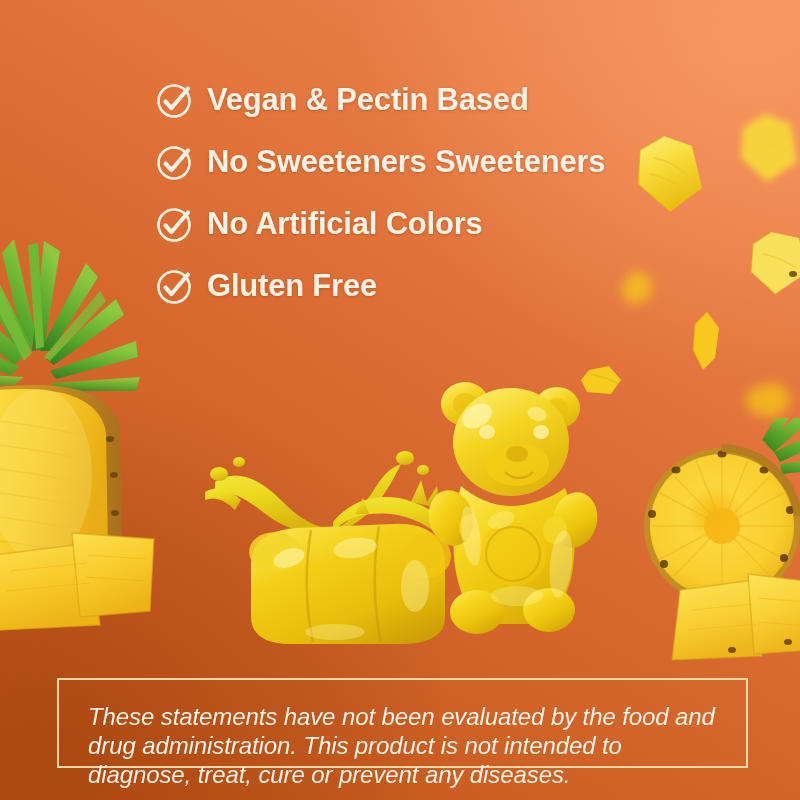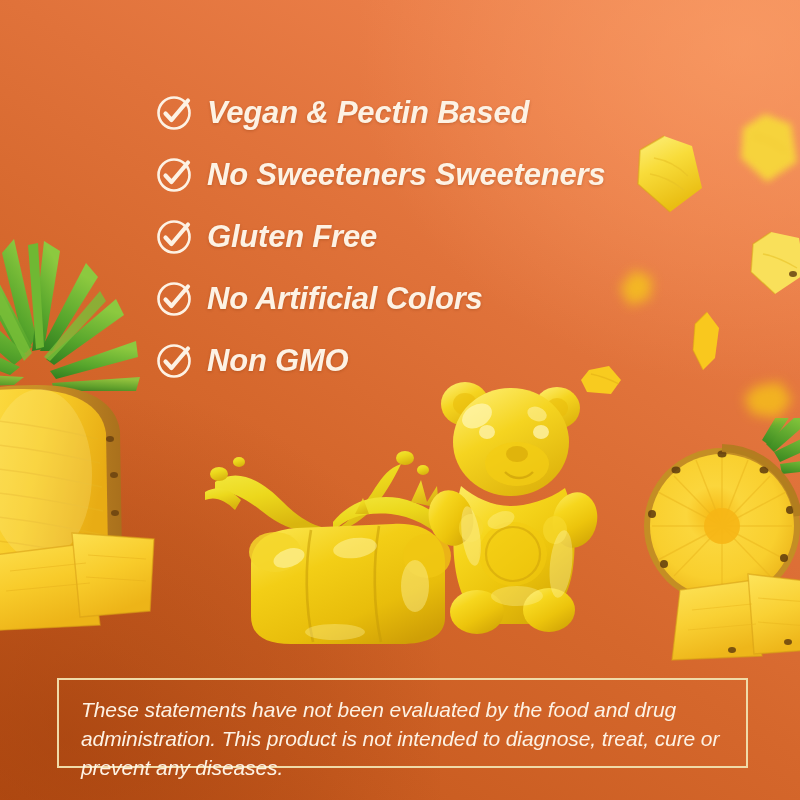--- a/index.html
+++ b/index.html
@@ -34,23 +34,21 @@
 
   
   .feature-list {
     position: absolute;
     left: 155px;
     top: 82px;
     z-index: 40;
   }
   .feature-row {
     display: flex;
-    align-items: center;
     height: 62px;
-    font-style: italic;
   }
   .check-icon {
     width: 38px; height: 38px;
     flex: 0 0 38px;
     position: relative;
     margin-right: 14px;
   }
   .check-icon svg { display: block; overflow: visible; }
   .feature-label {
     color: #fdf2e4;
@@ -67,24 +65,24 @@
     left: 57px;
     top: 678px;
     width: 691px;
     height: 90px;
     border: 2px solid #f0dba8;
     box-sizing: border-box;
     z-index: 50;
     padding: 7px 14px 0 14px;
   }
   .disclaimer p {
-    margin: 8px;
+    margin: 15px;
     color: #fdf2e4;
     font-style: italic;
-    font-size: 21px;
+    font-size: 24px;
     line-height: 29px;
     letter-spacing: -0.1px;
   }
 
   
   .art { position: absolute; pointer-events: none; }
 
   
   .pine-left { left: -60px; top: 225px; width: 260px; height: 420px; z-index: 20; }
   
@@ -456,42 +454,33 @@
       <span class="feature-label">No Sweeteners Sweeteners</span>
     </div>
 
     <div class="feature-row">
       <span class="check-icon">
         <svg width="38" height="38" viewBox="0 0 38 38">
           <circle cx="19" cy="19" r="15.5" fill="none" stroke="#fdf2e4" stroke-width="2.6"></circle>
           <path d="M10.5 19.5 L16.5 26 L33 6.5" fill="none" stroke="#fdf2e4" stroke-width="4.2" stroke-linecap="round" stroke-linejoin="round"></path>
         </svg>
       </span>
-      <span class="feature-label">Gluten Free</span>
+      <span class="feature-label">No Artificial Colors</span>
     </div>
 
     <div class="feature-row">
       <span class="check-icon">
         <svg width="38" height="38" viewBox="0 0 38 38">
           <circle cx="19" cy="19" r="15.5" fill="none" stroke="#fdf2e4" stroke-width="2.6"></circle>
           <path d="M10.5 19.5 L16.5 26 L33 6.5" fill="none" stroke="#fdf2e4" stroke-width="4.2" stroke-linecap="round" stroke-linejoin="round"></path>
         </svg>
       </span>
-      <span class="feature-label">No Artificial Colors</span>
+      <span class="feature-label">Gluten Free</span>
     </div>
 
-    <div class="feature-row">
-      <span class="check-icon">
-        <svg width="38" height="38" viewBox="0 0 38 38">
-          <circle cx="19" cy="19" r="15.5" fill="none" stroke="#fdf2e4" stroke-width="2.6"></circle>
-          <path d="M10.5 19.5 L16.5 26 L33 6.5" fill="none" stroke="#fdf2e4" stroke-width="4.2" stroke-linecap="round" stroke-linejoin="round"></path>
-        </svg>
-      </span>
-      <span class="feature-label">Non GMO</span>
-    </div>
 
   </div>
 
   <div class="disclaimer">
     <p>These statements have not been evaluated by the food and drug administration. This product is not intended to diagnose, treat, cure or prevent any diseases.</p>
   </div>
 
 </div>
 
 </body></html>

